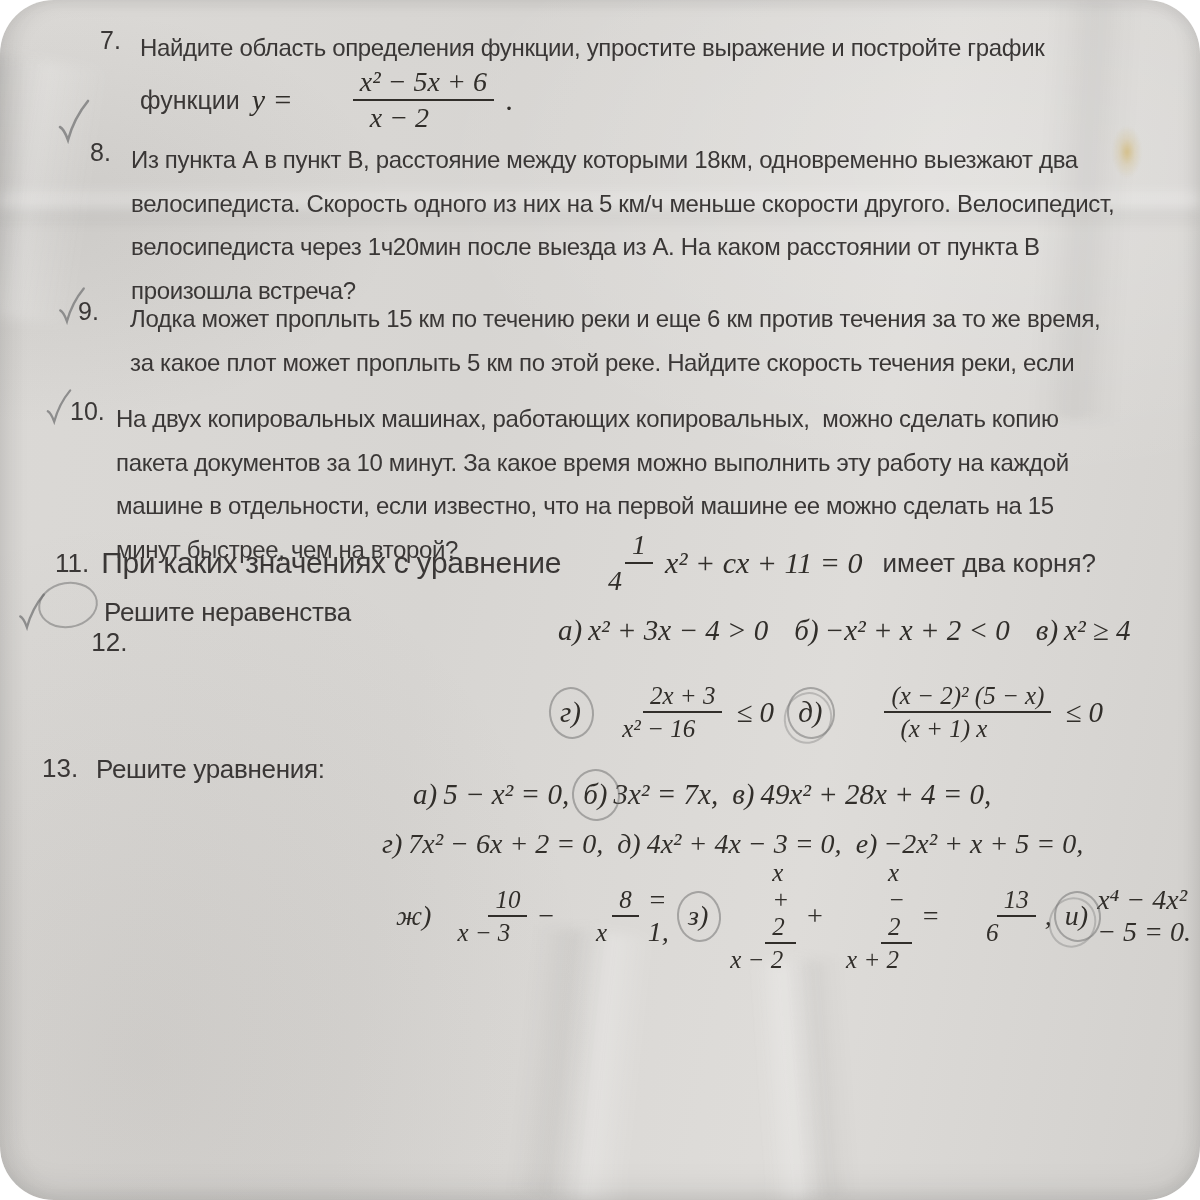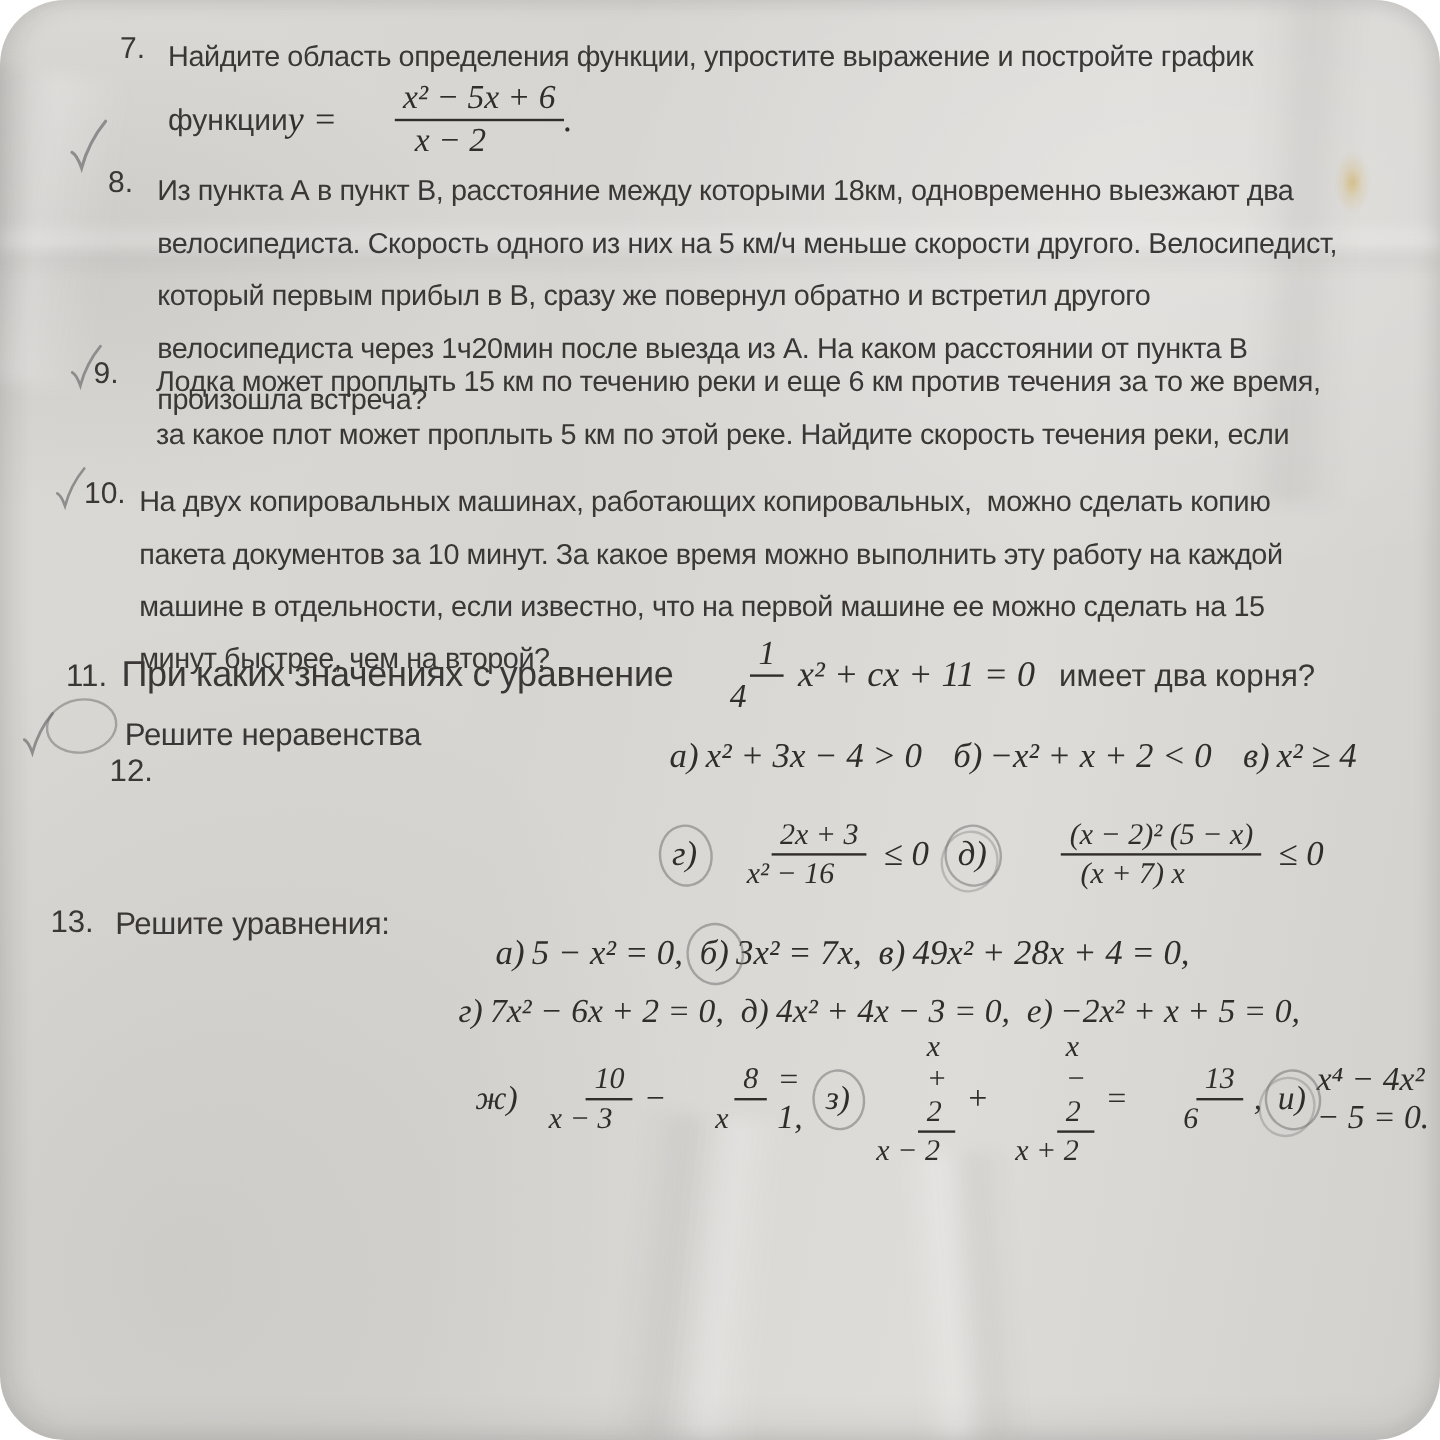--- a/index.html
+++ b/index.html
@@ -73,37 +73,36 @@
   </svg>
   <svg class="check" style="left:16px;top:592px;" width="32" height="42" viewBox="0 0 36 50">
     <path d="M4 29 Q8 31 12 42 Q18 20 32 3" fill="none" stroke="#8d8d8d" stroke-width="2.8" stroke-linecap="round"></path>
   </svg>
 
   <section>
     <span class="num" style="left:100px;top:26px;">7.</span>
     <div class="textblock" style="left:140px;top:26px;">
       <div class="line sans">Найдите область определения функции, упростите выражение и постройте график</div>
     </div>
-    <div class="mrow" style="left:140px;top:60px;height:80px;">
+    <div class="mrow" style="left:140px;top:60px;height:80px;gap:12px;">
       <span class="sans" style="font-size:25px;">функции</span>
       <span class="math fs30">y =</span>
       <span class="frac fr28 math">
         <span class="top">x² − 5x + 6</span>
         <span class="bot">x − 2</span>
       </span>
       <span class="math fs30">.</span>
     </div>
   </section>
 
   <section>
     <span class="num" style="left:90px;top:138px;">8.</span>
     <div class="textblock" style="left:131px;top:138px;">
       <div class="line sans">Из пункта А в пункт В, расстояние между которыми 18км, одновременно выезжают два</div>
       <div class="line sans">велосипедиста. Скорость одного из них на 5 км/ч меньше скорости другого. Велосипедист,</div>
-      <div class="line sans">который первым прибыл в В, сразу же повернул обратно и встретил другого</div>
       <div class="line sans">велосипедиста через 1ч20мин после выезда из А. На каком расстоянии от пункта В</div>
       <div class="line sans">произошла встреча?</div>
     </div>
   </section>
 
   <section>
     <span class="num" style="left:78px;top:297px;">9.</span>
     <div class="textblock" style="left:130px;top:297px;">
       <div class="line sans">Лодка может проплыть 15 км по течению реки и еще 6 км против течения за то же время,</div>
       <div class="line sans">за какое плот может проплыть 5 км по этой реке. Найдите скорость течения реки, если</div>
@@ -166,21 +165,21 @@
       </span>
       <span class="math fs29">≤ 0</span>
 
       <span class="lblwrap math fs29" style="margin-left:10px;">
         <span>д)</span>
         <span class="pcircle inlbl"></span>
         <span class="pcircle inlbl scrib" style="transform:rotate(18deg);left:-14px;top:-4px;"></span>
       </span>
       <span class="frac fr27 math">
         <span class="top">(x − 2)² (5 − x)</span>
-        <span class="bot">(x + 7) x</span>
+        <span class="bot">(x + 1) x</span>
       </span>
       <span class="math fs29">≤ 0</span>
     </div>
   </section>
 
   <section>
     <span class="num" style="left:42px;top:753px;font-size:26px;">13.</span>
     <span class="sans" style="position:absolute;left:96px;top:754px;font-size:26px;letter-spacing:-0.3px;">Решите уравнения:</span>
 
     <div class="mrow gap14" style="left:413px;top:772px;height:44px;">

